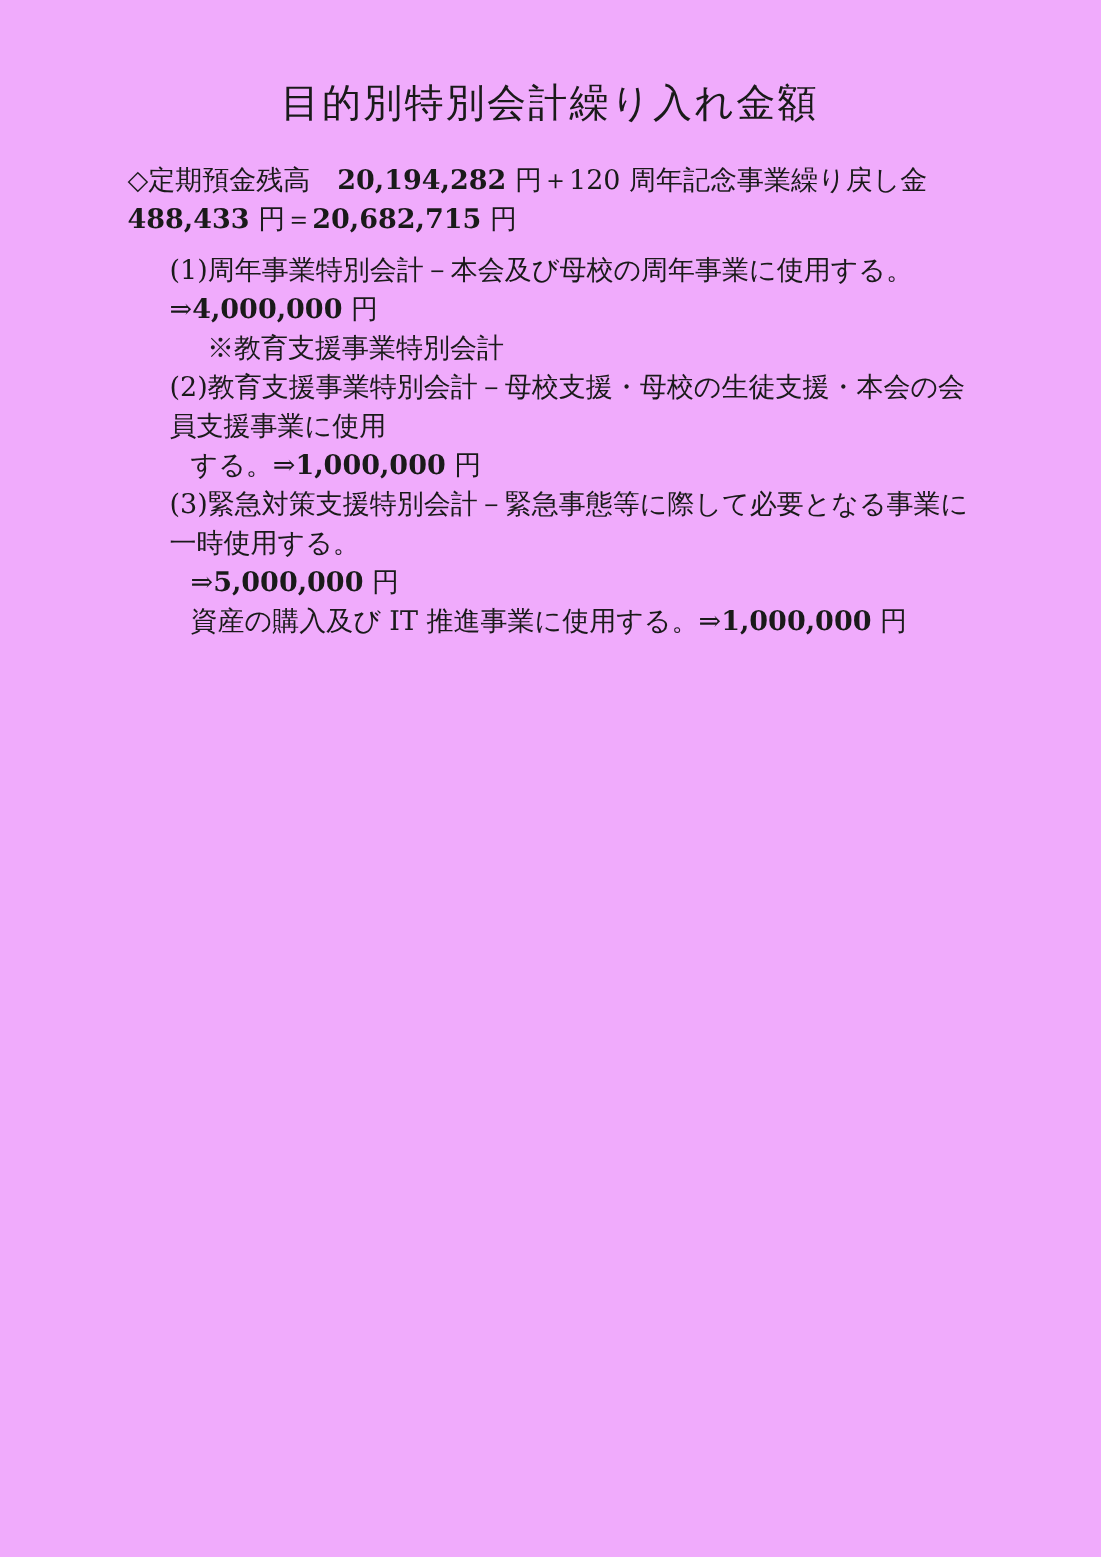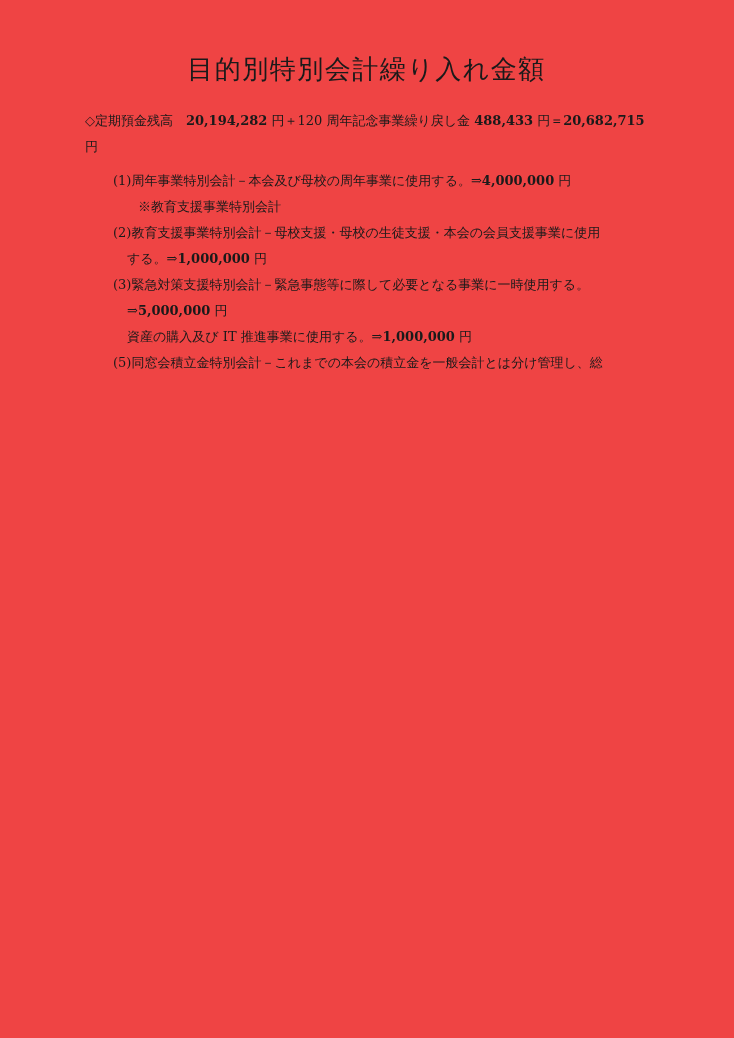--- a/index.html
+++ b/index.html
@@ -5,37 +5,37 @@
   html, body {
     margin: 0;
     padding: 0;
     background: #ffffff;
   }
   .page {
     position: relative;
     width: 734px;
     height: 1038px;
     margin: 0 auto;
-    background: #ef4444;
+    background: #f0abfc;
     color: #1a1a1a;
     font-family: "DejaVu Serif", "Liberation Serif", serif;
     box-sizing: border-box;
     padding: 52px 86px 0 85px;
     overflow: hidden;
   }
   .title {
     font-size: 26px;
     font-weight: normal;
     line-height: 34px;
     text-align: center;
     letter-spacing: 1.5px;
     margin: 0 0 22px 0;
   }
   .line {
-    font-size: 13px;
+    font-size: 18px;
     line-height: 26px;
     margin: 0;
     white-space: normal;
   }
   .summary {
     margin-bottom: 8px;
   }
   .indent-item { padding-left: 28px; }
   .indent-cont { padding-left: 42px; }
   .indent-note { padding-left: 53px; }
@@ -55,15 +55,14 @@
   <p class="line indent-note">※教育支援事業特別会計</p>
 
   <p class="line indent-item"><span>(2)</span><span>教育支援事業特別会計－母校支援・母校の生徒支援・本会の会員支援事業に使用</span></p>
   <p class="line indent-cont"><span>する。⇒</span><span class="amt">1,000,000</span><span> 円</span></p>
 
   <p class="line indent-item"><span>(3)</span><span>緊急対策支援特別会計－緊急事態等に際して必要となる事業に一時使用する。</span></p>
   <p class="line indent-cont"><span>⇒</span><span class="amt">5,000,000</span><span> 円</span></p>
 
   <p class="line indent-cont"><span>資産の購入及び IT 推進事業に使用する。⇒</span><span class="amt">1,000,000</span><span> 円</span></p>
 
-  <p class="line indent-item"><span>(5)</span><span>同窓会積立金特別会計－これまでの本会の積立金を一般会計とは分け管理し、総</span></p>
 
 </div>
 
 </body></html>

